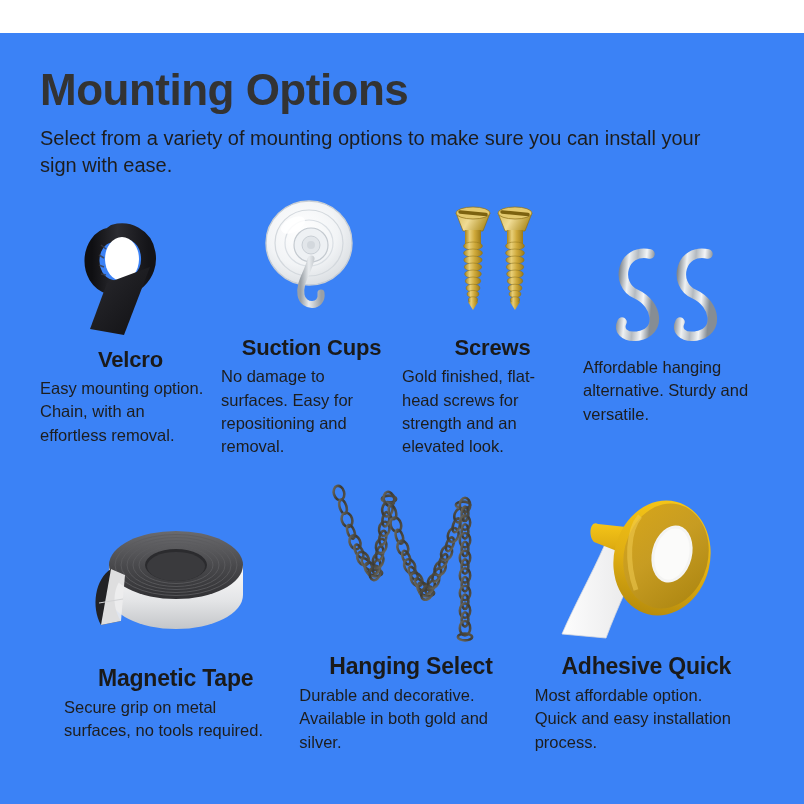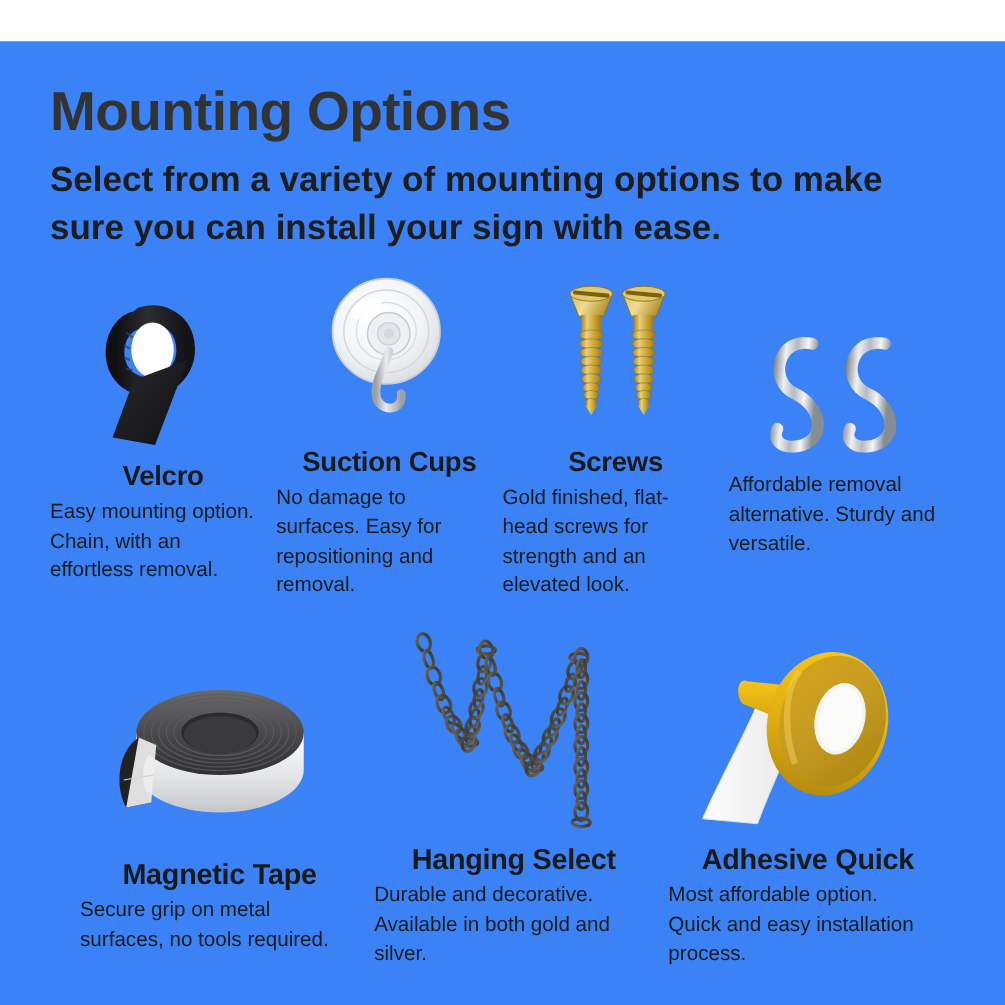--- a/index.html
+++ b/index.html
@@ -20,22 +20,22 @@
   
   .page-title {
     font-size: 44px;
     font-weight: 700;
     color: #333333;
     letter-spacing: -0.5px;
     line-height: 1.05;
     margin-bottom: 12px;
   }
   .page-subtitle {
-    font-size: 28px;
-    font-weight: 700;
+    font-size: 20px;
+    font-weight: 400;
     color: #1d1d1d;
     line-height: 1.35;
     max-width: 690px;
     margin-bottom: 14px;
   }
 
   
   .row { display: flex; width: 724px; align-items: center; }
   .row-1 .cell { width: 181px; }
   .row-2 { margin-top: 22px; padding-left: 18px; }
@@ -205,21 +205,21 @@
               <stop offset="100%" stop-color="#868d94"></stop>
             </linearGradient>
             <g id="sHook">
               <path d="M40 18 C 12 12, 4 48, 26 58 C 48 68, 52 96, 28 100 C 14 102, 8 94, 12 86" fill="none" stroke="url(#chrome)" stroke-width="9.5" stroke-linecap="round"></path>
             </g>
           </defs>
           <use href="#sHook" x="6" y="10"></use>
           <use href="#sHook" x="64" y="10"></use>
         </svg>
       </div>
-      <div class="item-desc">Affordable removal alternative. Sturdy and versatile.</div>
+      <div class="item-desc">Affordable hanging alternative. Sturdy and versatile.</div>
     </div>
 
   </div>
 
   <div class="row row-2">
 
     <div class="cell">
       <div class="art">
         <svg width="190" height="150" viewBox="0 0 190 150">
           <defs>

